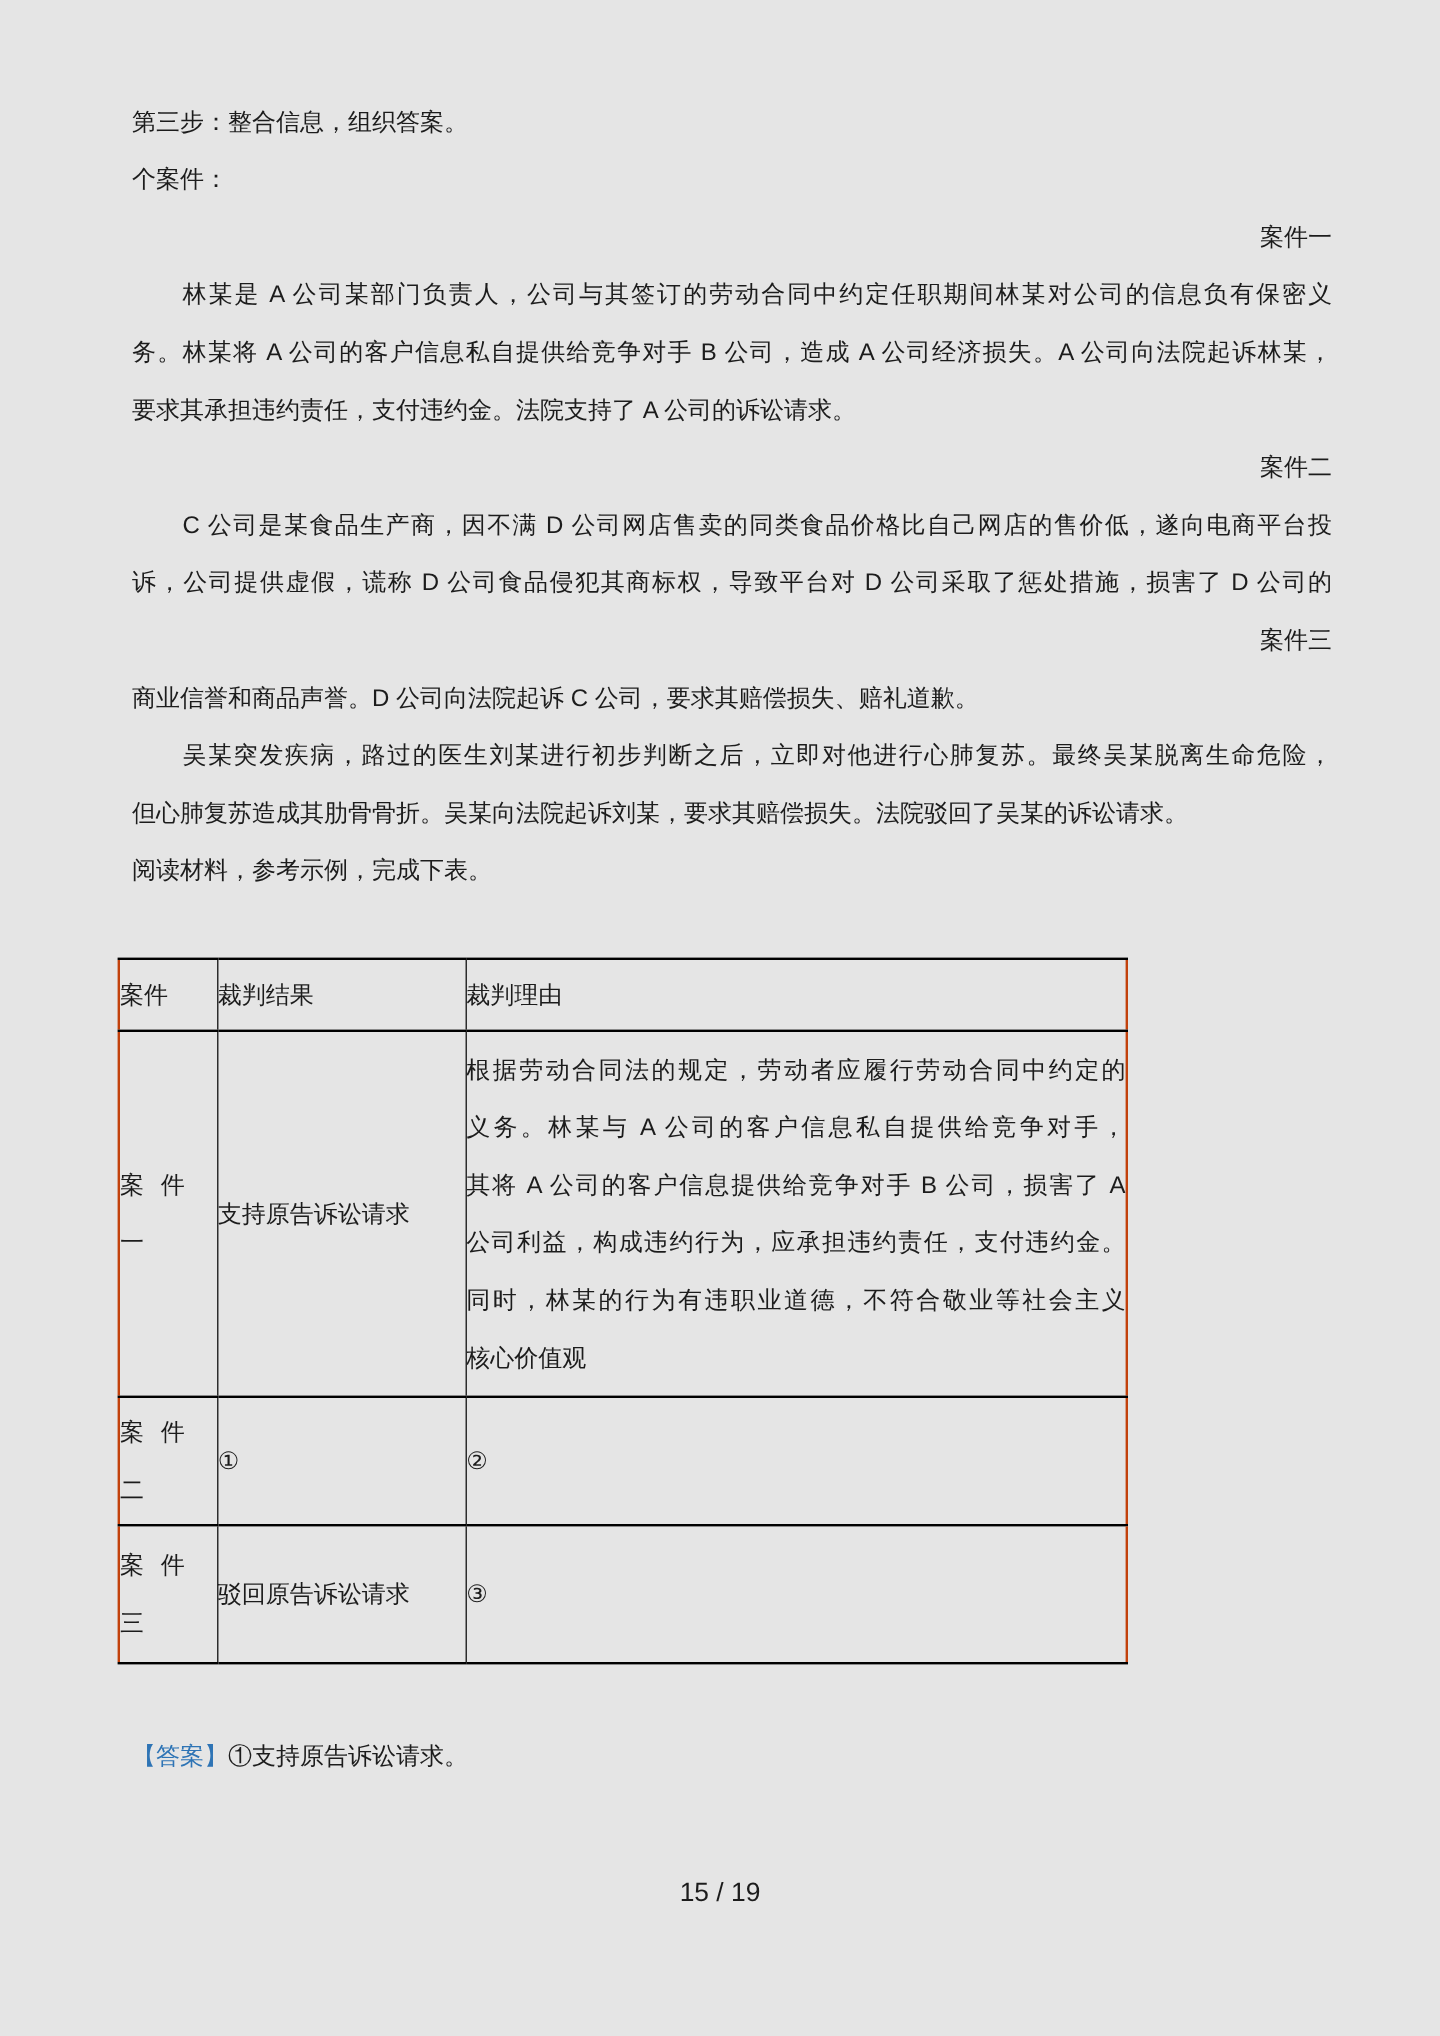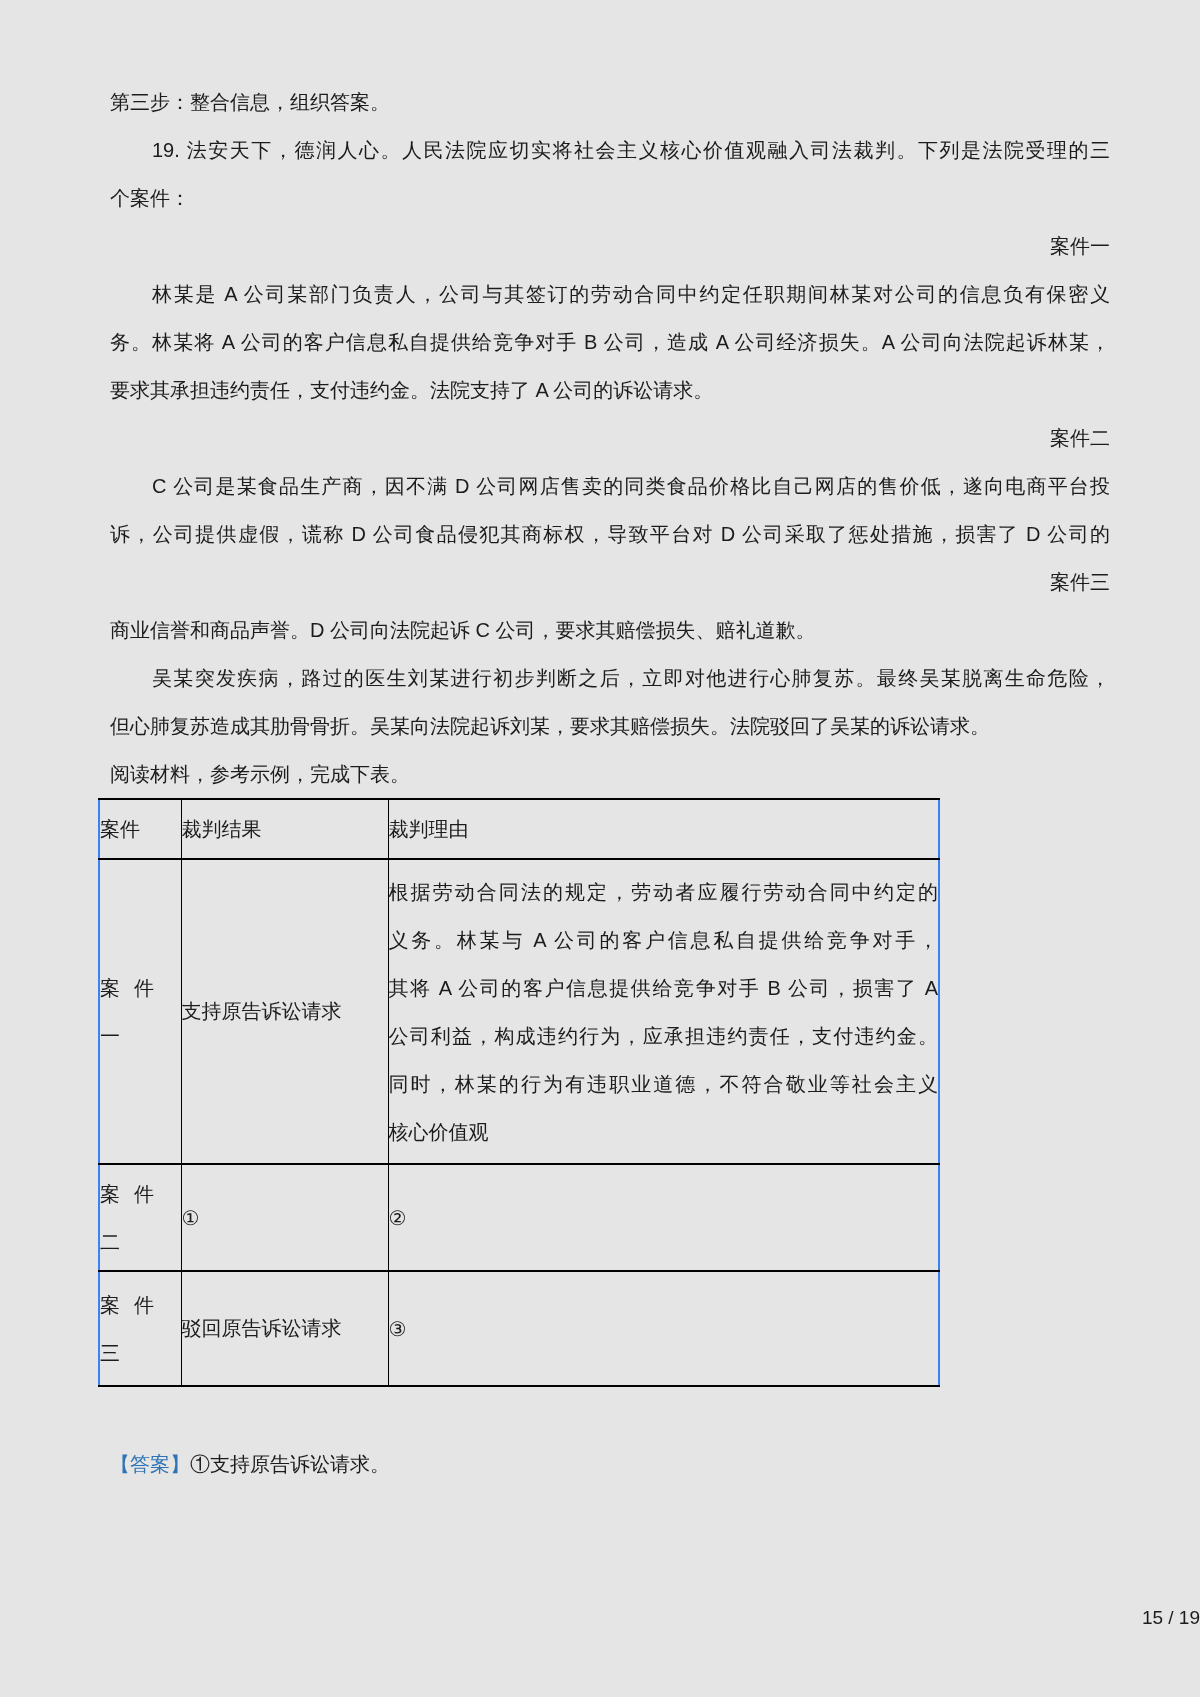--- a/index.html
+++ b/index.html
@@ -16,45 +16,44 @@
   
   table.cases{
     position:absolute;left:98px;top:798px;width:840px;
     border-collapse:collapse;table-layout:fixed;font-size:20px;color:#1c1c1c;
   }
   table.cases td,table.cases th{
     border-left:1px solid #000;border-right:1px solid #000;
     border-top:2px solid #000;border-bottom:2px solid #000;
     padding:0;vertical-align:middle;font-weight:normal;text-align:left;
   }
-  table.cases{border:2px solid #3b82f6;}
+  table.cases{border:2px solid #c2410c;}
   .c-case{padding-left:15px;}
   .c-result{padding-left:13px;margin-top:24px;}
   .c-reason{padding-left:15px;padding-right:10px;}
   .case-spread{width:54px;text-align:justify;text-align-last:justify;line-height:48px;height:48px;overflow:hidden;}
   .case-num{line-height:48px;height:48px;}
   .rline{line-height:48px;height:48px;overflow:hidden;text-align:justify;text-align-last:justify;}
   .rline.last{text-align-last:left;}
   .reason-block{padding-top:4px;padding-bottom:4px;}
   
   .answer{position:absolute;left:110px;top:1438px;width:1000px;font-size:20px;}
   .ans-line{line-height:52px;height:52px;overflow:hidden;}
   .ans-label{color:#2E74B5;}
   
-  .footer{position:absolute;left:0;top:1601px;width:1200px;text-align:right;
-    font-size:19px;line-height:34px;color:#1c1c1c;}
+  .footer{position:absolute;left:0;top:1560px;width:1200px;text-align:center;
+    font-size:22px;line-height:34px;color:#1c1c1c;}
 </style>
 </head>
 <body>
 
 <div class="page">
 
   <div class="content">
     <div class="line">第三步：整合信息，组织答案。</div>
-    <div class="line ind j">19. 法安天下，德润人心。人民法院应切实将社会主义核心价值观融入司法裁判。下列是法院受理的三</div>
     <div class="line">个案件：</div>
     <div class="line ind">案件一</div>
     <div class="line ind j">林某是 A 公司某部门负责人，公司与其签订的劳动合同中约定任职期间林某对公司的信息负有保密义</div>
     <div class="line j">务。林某将 A 公司的客户信息私自提供给竞争对手 B 公司，造成 A 公司经济损失。A 公司向法院起诉林某，</div>
     <div class="line">要求其承担违约责任，支付违约金。法院支持了 A 公司的诉讼请求。</div>
     <div class="line ind">案件二</div>
     <div class="line ind j">C 公司是某食品生产商，因不满 D 公司网店售卖的同类食品价格比自己网店的售价低，遂向电商平台投</div>
     <div class="line j">诉，公司提供虚假，谎称 D 公司食品侵犯其商标权，导致平台对 D 公司采取了惩处措施，损害了 D 公司的</div>
     <div class="line ind">案件三</div>
     <div class="line">商业信誉和商品声誉。D 公司向法院起诉 C 公司，要求其赔偿损失、赔礼道歉。</div>

